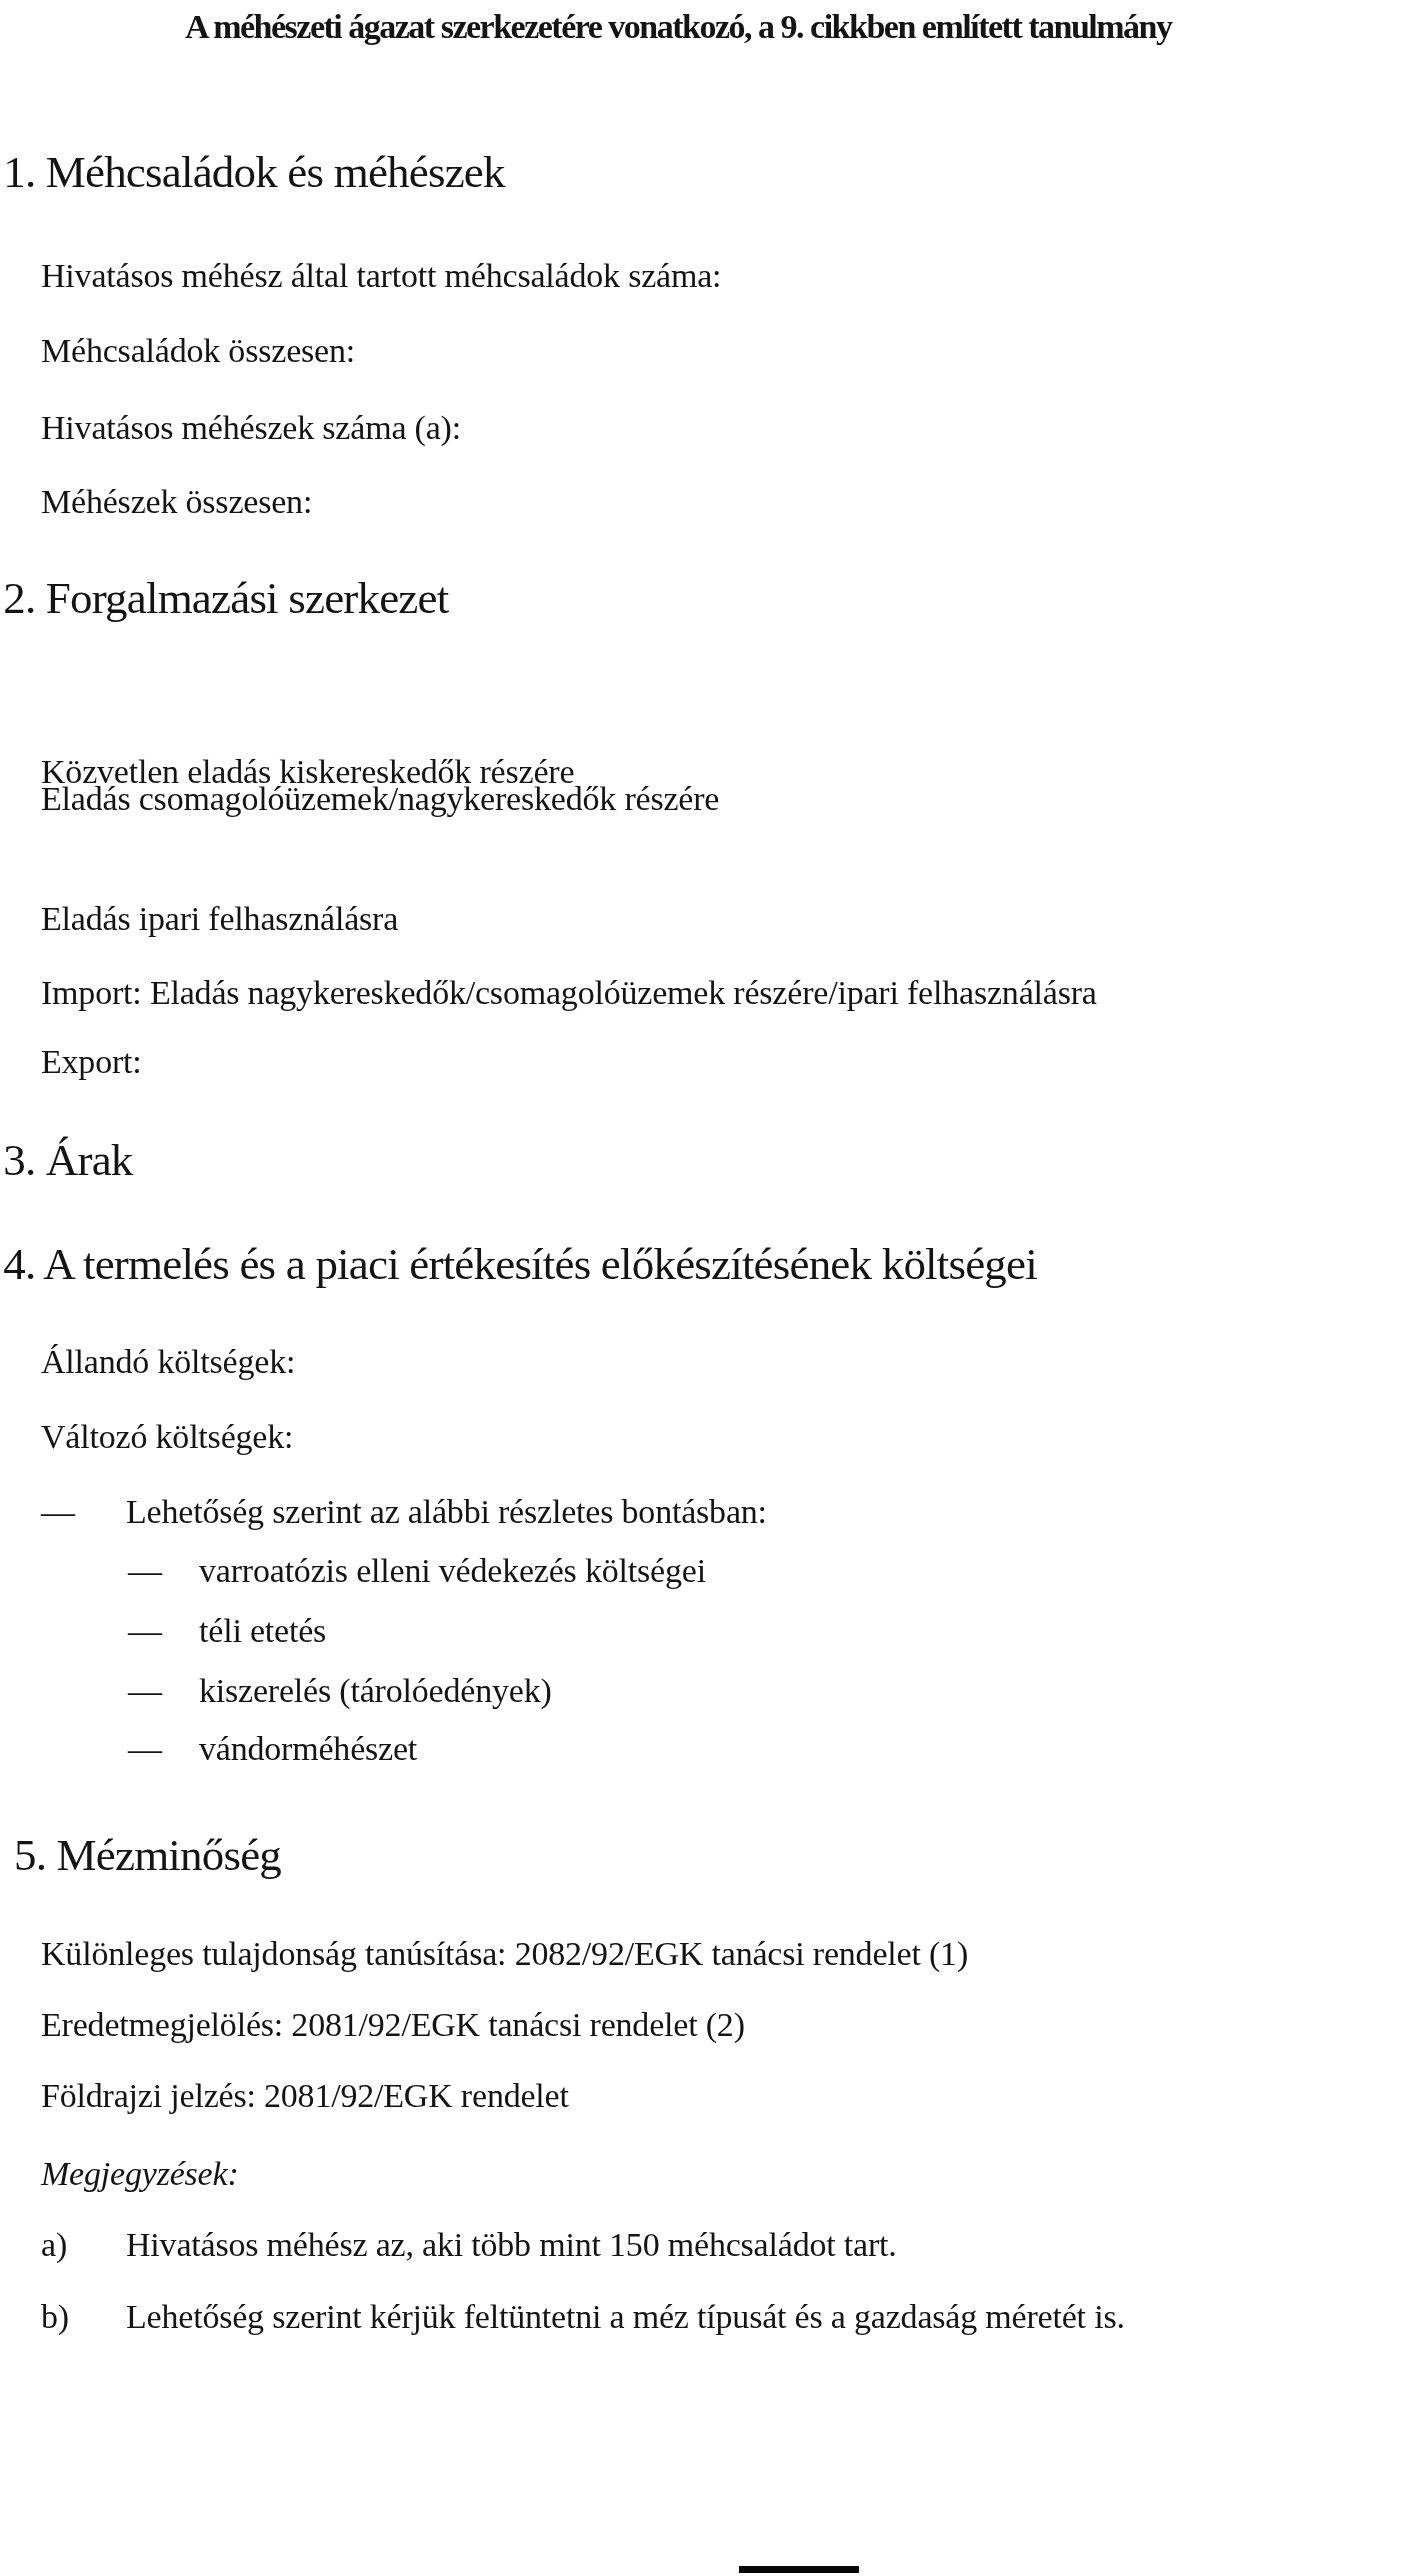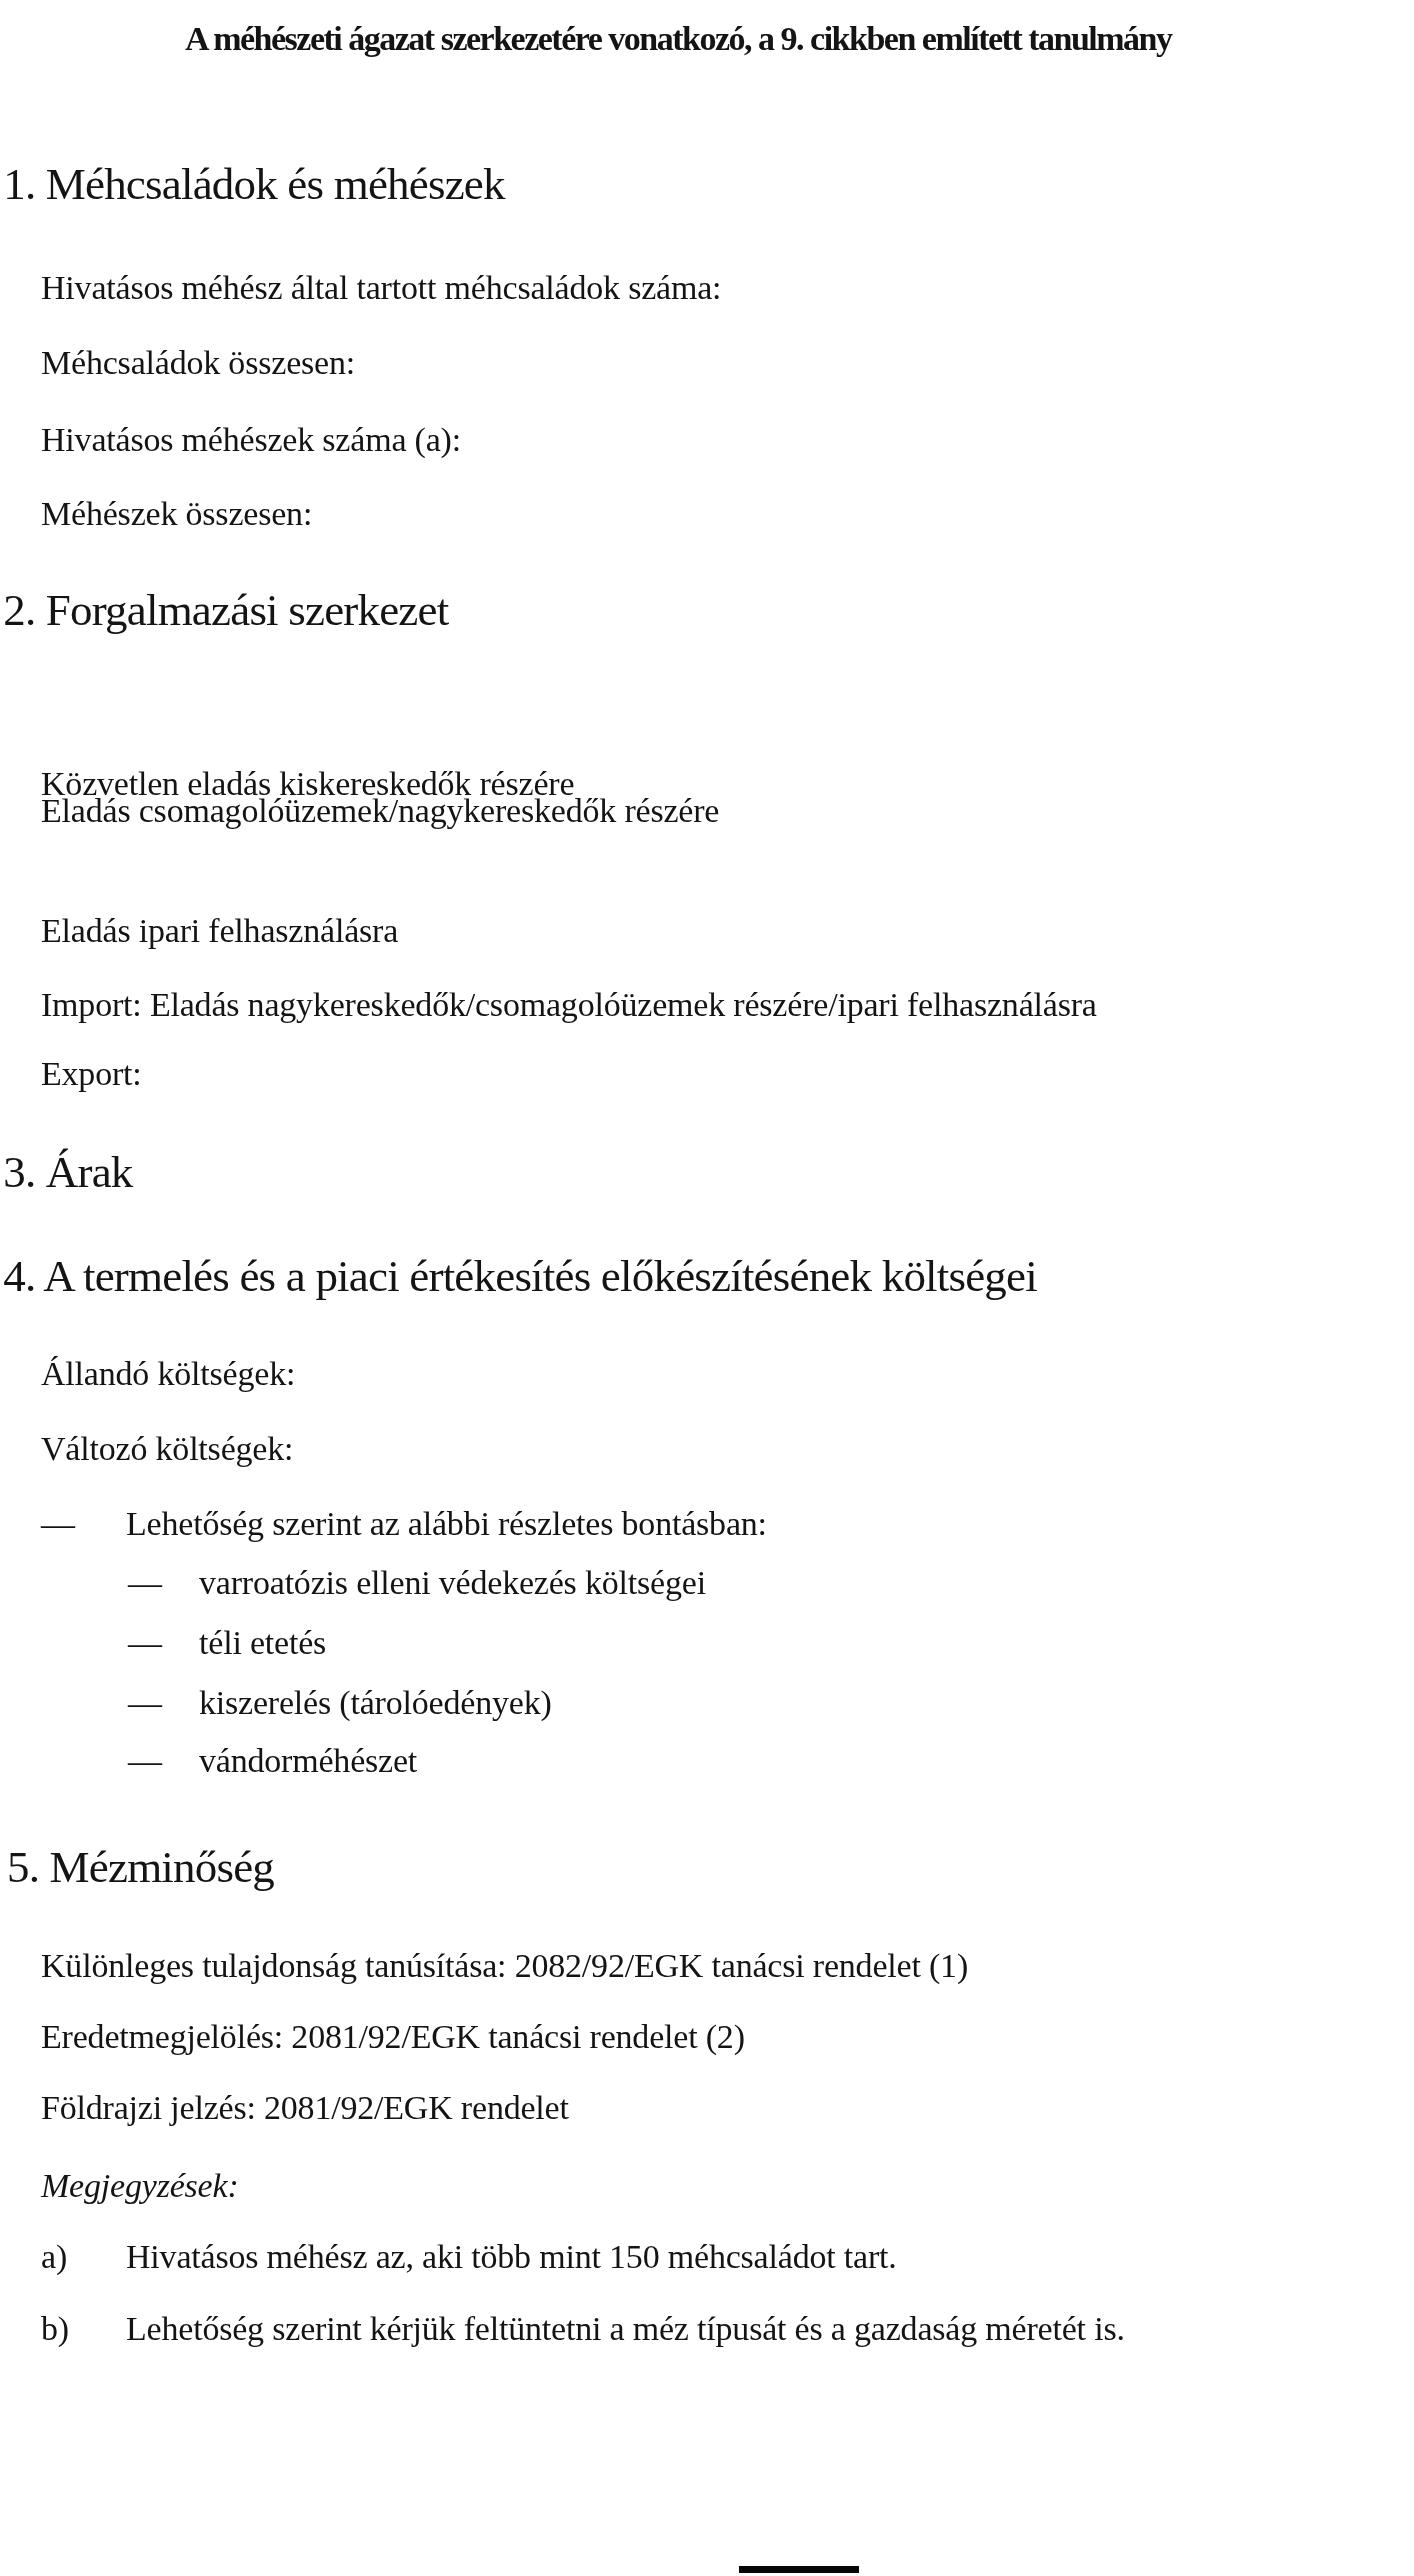--- a/index.html
+++ b/index.html
@@ -16,21 +16,20 @@
     font-family: "Liberation Serif", "DejaVu Serif", serif;
     color: #141414;
     overflow: hidden;
   }
   .line {
     position: absolute;
     white-space: nowrap;
     font-size: 34px;
     line-height: 49px;
     letter-spacing: -0.2px;
-    margin-top: 12px;
   }
   .bold {
     font-weight: 400;
     font-size: 45px;
     letter-spacing: -0.8px;
   }
   .title {
     font-weight: 700;
     font-size: 34px;
     letter-spacing: -1.5px;
@@ -93,21 +92,21 @@
   </div>
   <div class="line" style="top:1666px;left:0;width:100%">
     <span class="at" style="left:128px">—</span>
     <span class="at" style="left:199px">kiszerelés (tárolóedények)</span>
   </div>
   <div class="line" style="top:1724px;left:0;width:100%">
     <span class="at" style="left:128px">—</span>
     <span class="at" style="left:199px">vándorméhészet</span>
   </div>
 
-  <div class="line bold" style="top:1831px;left:7px">5. Mézminőség</div>
+  <div class="line bold" style="top:1831px;left:14px">5. Mézminőség</div>
   <div class="line" style="top:1929px;left:41px">Különleges tulajdonság tanúsítása: 2082/92/EGK tanácsi rendelet (1)</div>
   <div class="line" style="top:2000px;left:41px">Eredetmegjelölés: 2081/92/EGK tanácsi rendelet (2)</div>
   <div class="line" style="top:2071px;left:41px">Földrajzi jelzés: 2081/92/EGK rendelet</div>
 
   <div class="line italic" style="top:2149px;left:41px">Megjegyzések:</div>
 
   <div class="line" style="top:2220px;left:0;width:100%">
     <span class="at" style="left:41px">a)</span>
     <span class="at" style="left:126px">Hivatásos méhész az, aki több mint 150 méhcsaládot tart.</span>
   </div>

